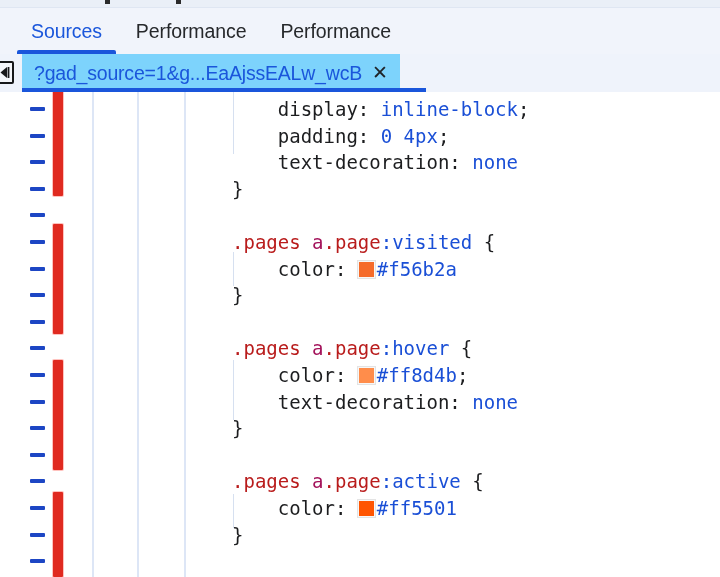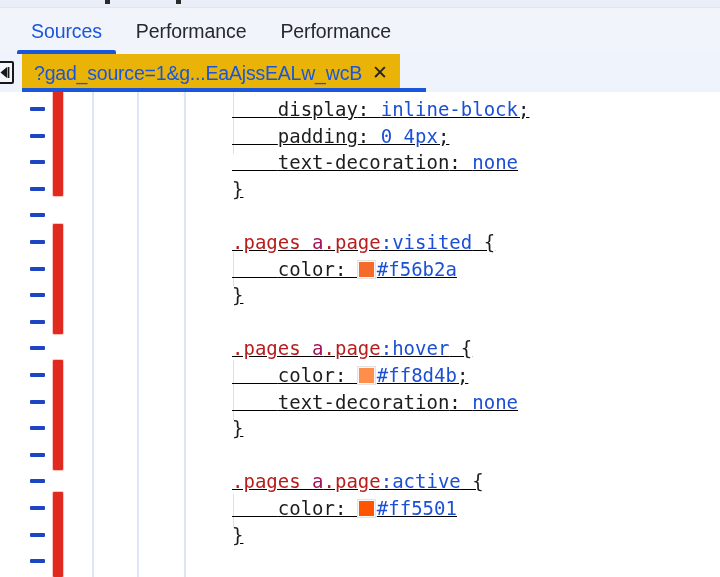--- a/index.html
+++ b/index.html
@@ -107,21 +107,21 @@
     justify-content: center;
   }
   .file-tab {
     position: absolute;
     left: 22px; top: 0;
     height: 38px;
     display: flex;
     align-items: center;
     gap: 10px;
     padding: 0 12px;
-    background: #eab308;
+    background: #7dd3fc;
   }
   .file-tab-label {
     font-size: 19.5px;
     color: #1a56db;
     letter-spacing: -0.2px;
     white-space: nowrap;
   }
   .file-tab-close {
     font-size: 19px;
     color: #1f2327;
@@ -185,21 +185,20 @@
     font-family: "DejaVu Sans Mono", "Liberation Mono", monospace;
     font-size: 19px;
     line-height: 26.6px;
     white-space: pre;
   }
   .cl {
     position: absolute;
     left: 232px;
     height: 26.6px;
     white-space: pre;
-    text-decoration: underline;
   }
   .t-prop   { color: #1c1d1f; }
   .t-val    { color: #1a4fd6; }
   .t-punct  { color: #1c1d1f; }
   .t-sel    { color: #b91c1c; }
   .t-tag    { color: #a3125a; }
   .t-pseudo { color: #1a4fd6; }
   .t-brace  { color: #1c1d1f; }
 
   .swatch {

